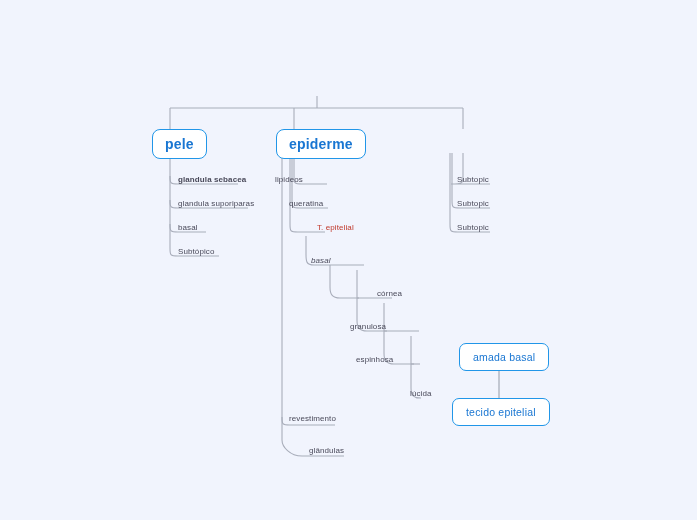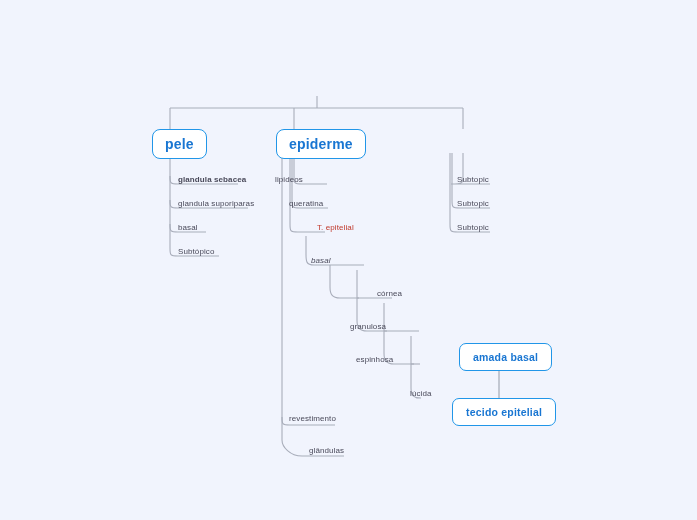--- a/index.html
+++ b/index.html
@@ -49,21 +49,21 @@
     font-weight: bold;
     font-size: 14px;
     border: 1.5px solid #2196e8;
     border-radius: 8px;
     padding: 6px 12px;
     letter-spacing: .2px;
   }
   .node-float {
     background: #ffffff;
     color: #1976d2;
-    font-weight: bold;
+    font-weight: normal;
     font-size: 10.5px;
     border: 1.5px solid #2196e8;
     border-radius: 7px;
     padding: 7px 13px;
     letter-spacing: .2px;
   }
   
   .node-leaf {
     color: #4a4a5a;
     font-size: 8px;

